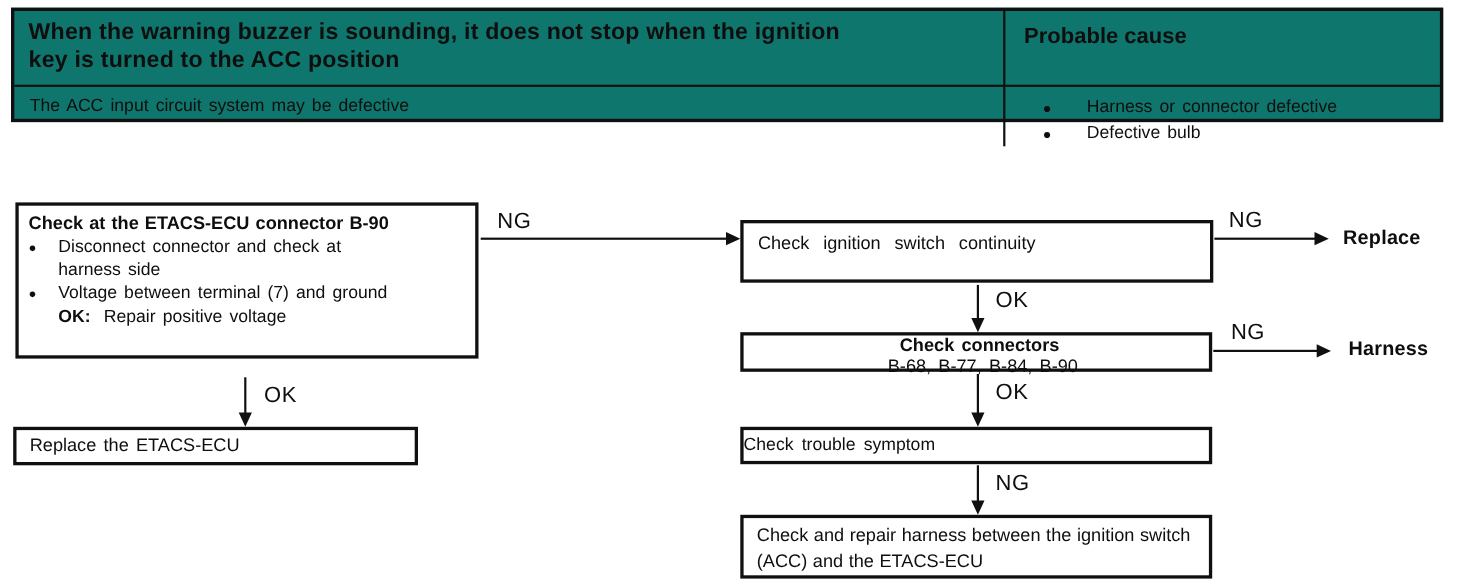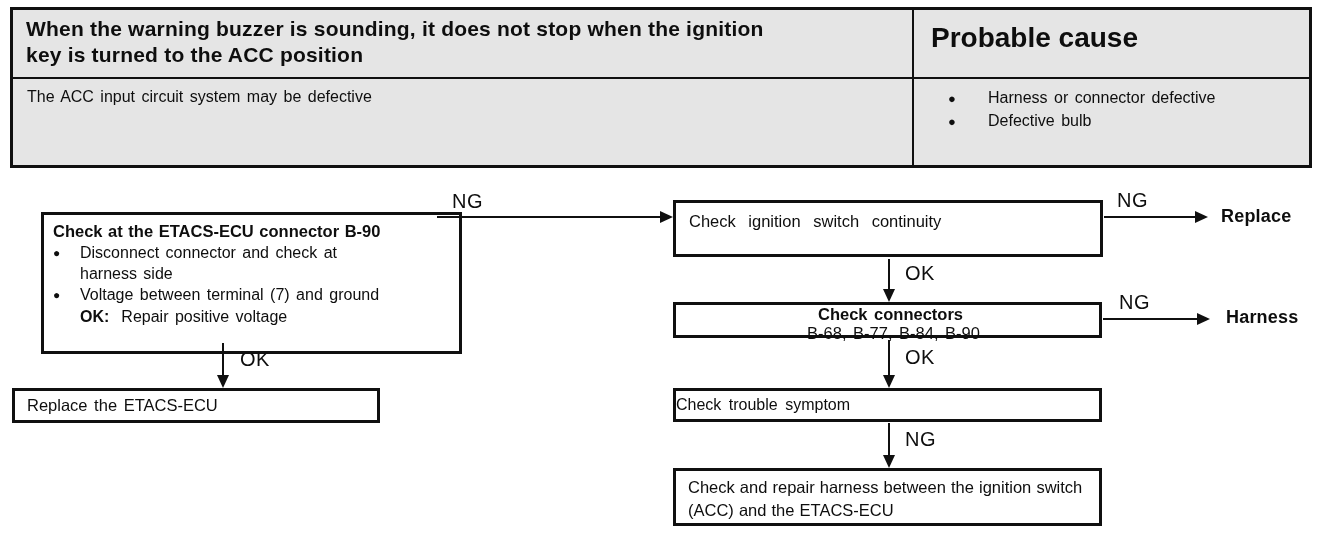--- a/index.html
+++ b/index.html
@@ -9,61 +9,61 @@
     font-family: "Liberation Sans", sans-serif;
     color: #0e0e0e;
     position: relative;
     overflow: hidden;
   }
   .stage { position: absolute; left: 0; top: 0; width: 1328px; height: 534px; }
 
   
   .sym-table {
     position: absolute; left: 10px; top: 7px;
-    width: 1302px; height: 161px;
+    width: 1302px; height: 104px;
     border: 3px solid #101010;
     box-sizing: border-box;
     display: grid;
     grid-template-columns: 901px 1fr;
     grid-template-rows: 69px 1fr;
-    background: #e5e5e5;
+    background: #0f766e;
   }
   .cell { box-sizing: border-box; }
   .cell.hl {
     border-right: 2px solid #101010;
     border-bottom: 2px solid #101010;
     padding: 6px 12px 0 13px;
     font-weight: bold; font-size: 21px; line-height: 26px;
     letter-spacing: 0.2px;
   }
   .cell.hl .wrapbox { max-width: 740px; }
   .cell.hr {
     border-bottom: 2px solid #101010;
     padding: 12px 0 0 17px;
-    font-weight: bold; font-size: 28px;
+    font-weight: bold; font-size: 20px;
   }
   .cell.bl {
     border-right: 2px solid #101010;
     padding: 9px 0 0 14px;
     font-size: 16px; word-spacing: 2px;
   }
   .cell.br { padding: 8px 0 0 34px; font-size: 16px; }
   .cause-row { display: flex; line-height: 22px; }
   .cause-row .bullet { width: 40px; font-size: 13px; padding-top: 1px; }
   .cause-row .cause-text { word-spacing: 2px; }
 
   
   .fbox {
     position: absolute;
     border: 3px solid #101010;
     background: #fff;
     box-sizing: border-box;
     font-size: 16px;
   }
-  .box-a { left: 14px; top: 212px; width: 421px; height: 142px; padding: 5px 6px 0 9px; margin-left: 27px; }
+  .box-a { left: 14px; top: 184px; width: 421px; height: 142px; padding: 5px 6px 0 9px; }
   .box-a .a-title { font-weight: bold; font-size: 16.5px; line-height: 22px; word-spacing: 1px; }
   .a-row { display: flex; line-height: 21px; word-spacing: 2px; }
   .a-row .bullet { width: 27px; font-size: 12px; padding-top: 1px; }
   .a-row .a-text { width: 312px; }
   .a-okline { margin-left: 27px; line-height: 21px; word-spacing: 2px; }
   .a-okline .okkey { font-weight: bold; margin-right: 12px; }
 
   .box-replace-ecu {
     left: 12px; top: 388px; width: 368px; height: 35px;
     display: flex; align-items: center; padding-left: 12px;

